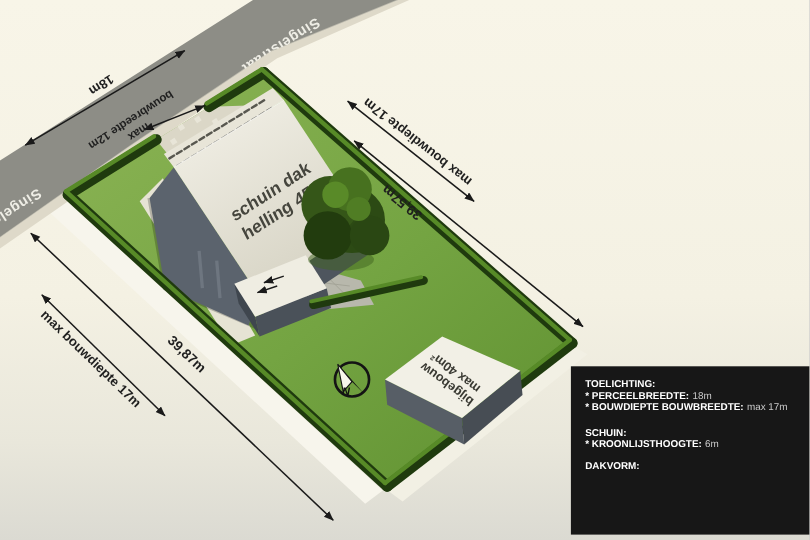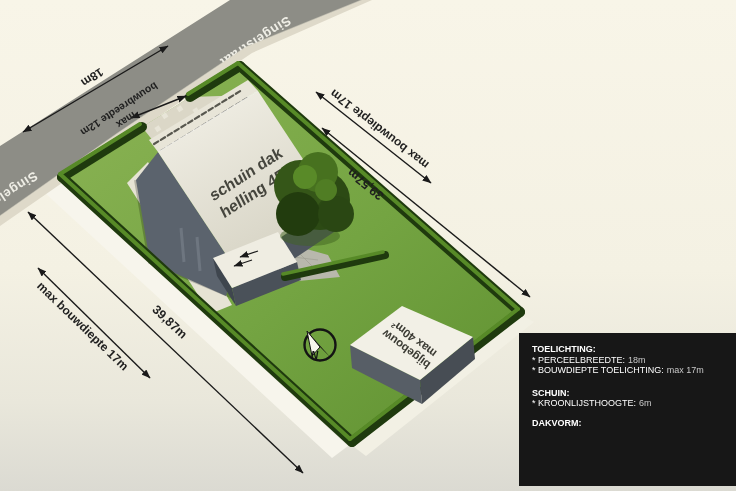--- a/index.html
+++ b/index.html
@@ -15,21 +15,21 @@
   .bldg-label{font-family:"Liberation Sans",sans-serif;font-weight:bold;fill:#3a3a33;}
   .compass-n{font-family:"Liberation Sans",sans-serif;font-weight:bold;font-style:italic;fill:#111;}
   
   .legend{
     position:absolute;left:519px;top:333px;width:237px;height:153px;
     background:#171717;color:#fff;box-sizing:border-box;
     padding:11px 8px 8px 13px;font-size:9px;line-height:10.5px;
   }
   .lg-title{font-weight:bold;color:#fff;}
   .lg-row{white-space:nowrap;}
-  .lg-label{font-weight:normal;color:#fff;}
+  .lg-label{font-weight:bold;color:#fff;}
   .lg-val{font-weight:normal;color:#c9c9c9;margin-left:3px;}
   .lg-gap1{height:12px;}
   .lg-gap2{height:9px;}
 </style>
 </head>
 <body>
 
 <div class="stage">
 
   <svg width="736" height="491" viewBox="0 0 736 491">
@@ -185,21 +185,21 @@
       <text class="dim-label" font-size="12.5" text-anchor="middle">39,87m</text>
     </g>
   </svg>
 
   <div class="legend">
     <div class="lg-title">TOELICHTING:</div>
     <div class="lg-row">
       <span class="lg-label">* PERCEELBREEDTE:</span><span class="lg-val">18m</span>
     </div>
     <div class="lg-row">
-      <span class="lg-label">* BOUWDIEPTE TOELICHTING:</span><span class="lg-val">max 17m</span>
+      <span class="lg-label">* BOUWDIEPTE BOUWBREEDTE:</span><span class="lg-val">max 17m</span>
     </div>
     <div class="lg-gap1"></div>
     <div class="lg-title">SCHUIN:</div>
     <div class="lg-row">
       <span class="lg-label">* KROONLIJSTHOOGTE:</span><span class="lg-val">6m</span>
     </div>
     <div class="lg-gap2"></div>
     <div class="lg-title">DAKVORM:</div>
   </div>
 

